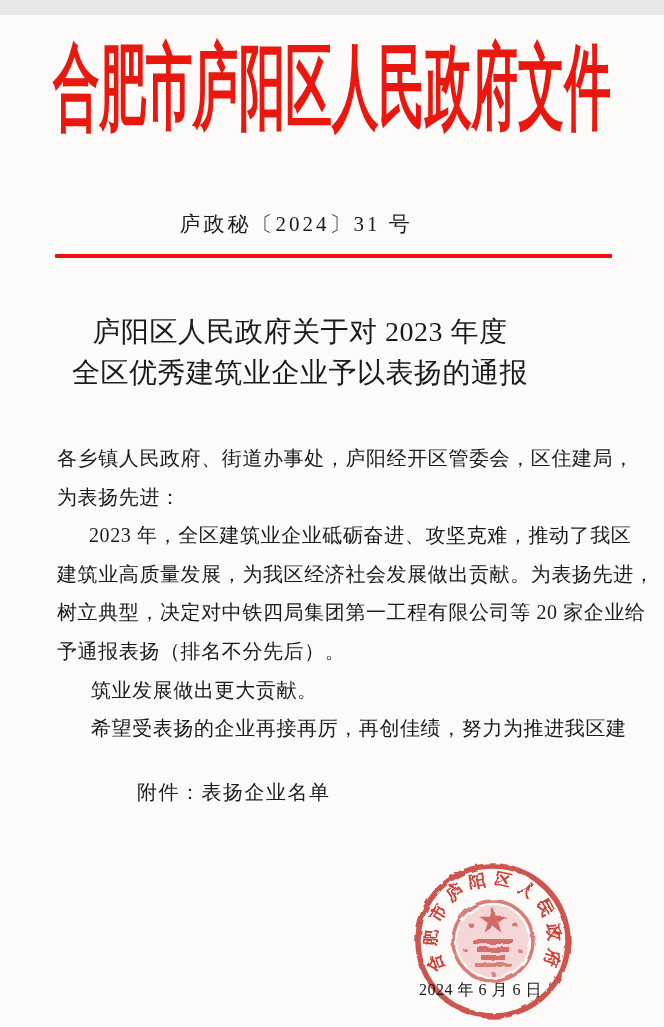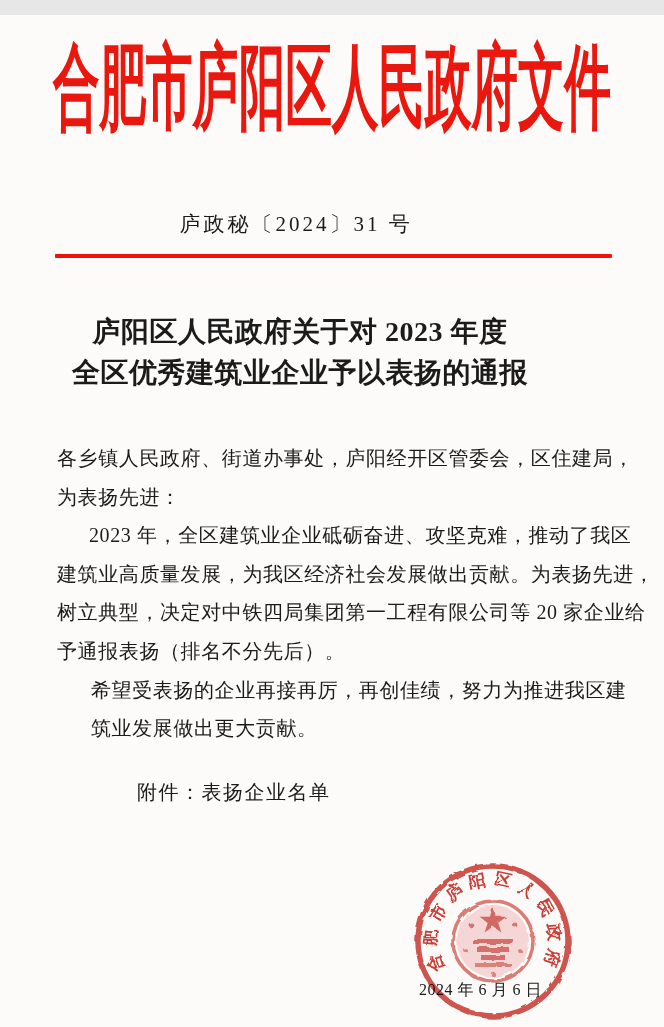--- a/index.html
+++ b/index.html
@@ -28,21 +28,21 @@
   .docnum{
     position:absolute;top:195px;left:0;width:592px;text-align:center;
     font-size:21px;letter-spacing:3px;white-space:nowrap;
   }
   .redline{
     position:absolute;top:239px;left:55px;width:557px;height:4px;
     background:var(--red-line);border-radius:1px;
   }
   .title{
     position:absolute;top:296px;left:0;width:600px;text-align:center;
-    font-weight:bold;font-size:28px;line-height:41px;letter-spacing:0.5px;
+    font-weight:normal;font-size:28px;line-height:41px;letter-spacing:0.5px;
   }
   .body-block{
     position:absolute;top:424px;left:57px;width:562px;
     font-size:20px;line-height:38.6px;
   }
   .bline{white-space:nowrap;letter-spacing:0.6px;}
   .indent-first{margin-left:32px;text-align:center;}
   .indent-hang{margin-left:34px;}
   .attachment{
     position:absolute;top:764px;left:137px;
@@ -75,22 +75,22 @@
     <div>全区优秀建筑业企业予以表扬的通报</div>
   </div>
 
   <div class="body-block" id="body-lines">
       <div class="bline">各乡镇人民政府、街道办事处，庐阳经开区管委会，区住建局，</div>
       <div class="bline">为表扬先进：</div>
       <div class="bline indent-first">2023 年，全区建筑业企业砥砺奋进、攻坚克难，推动了我区</div>
       <div class="bline">建筑业高质量发展，为我区经济社会发展做出贡献。为表扬先进，</div>
       <div class="bline">树立典型，决定对中铁四局集团第一工程有限公司等 20 家企业给</div>
       <div class="bline">予通报表扬（排名不分先后）。</div>
+      <div class="bline indent-hang">筑业发展做出更大贡献。</div>
       <div class="bline indent-hang">希望受表扬的企业再接再厉，再创佳绩，努力为推进我区建</div>
-      <div class="bline indent-hang">筑业发展做出更大贡献。</div>
     </div>
 
   <div class="attachment">附件：表扬企业名单</div>
 
   <div class="date">2024 年 6 月 6 日</div>
 
   <svg class="seal" viewBox="0 0 164 164" xmlns="http://www.w3.org/2000/svg">
     <defs>
       <filter id="grunge" x="-10%" y="-10%" width="120%" height="120%">
         <feTurbulence type="fractalNoise" baseFrequency="0.09" numOctaves="2" result="n"></feTurbulence>

